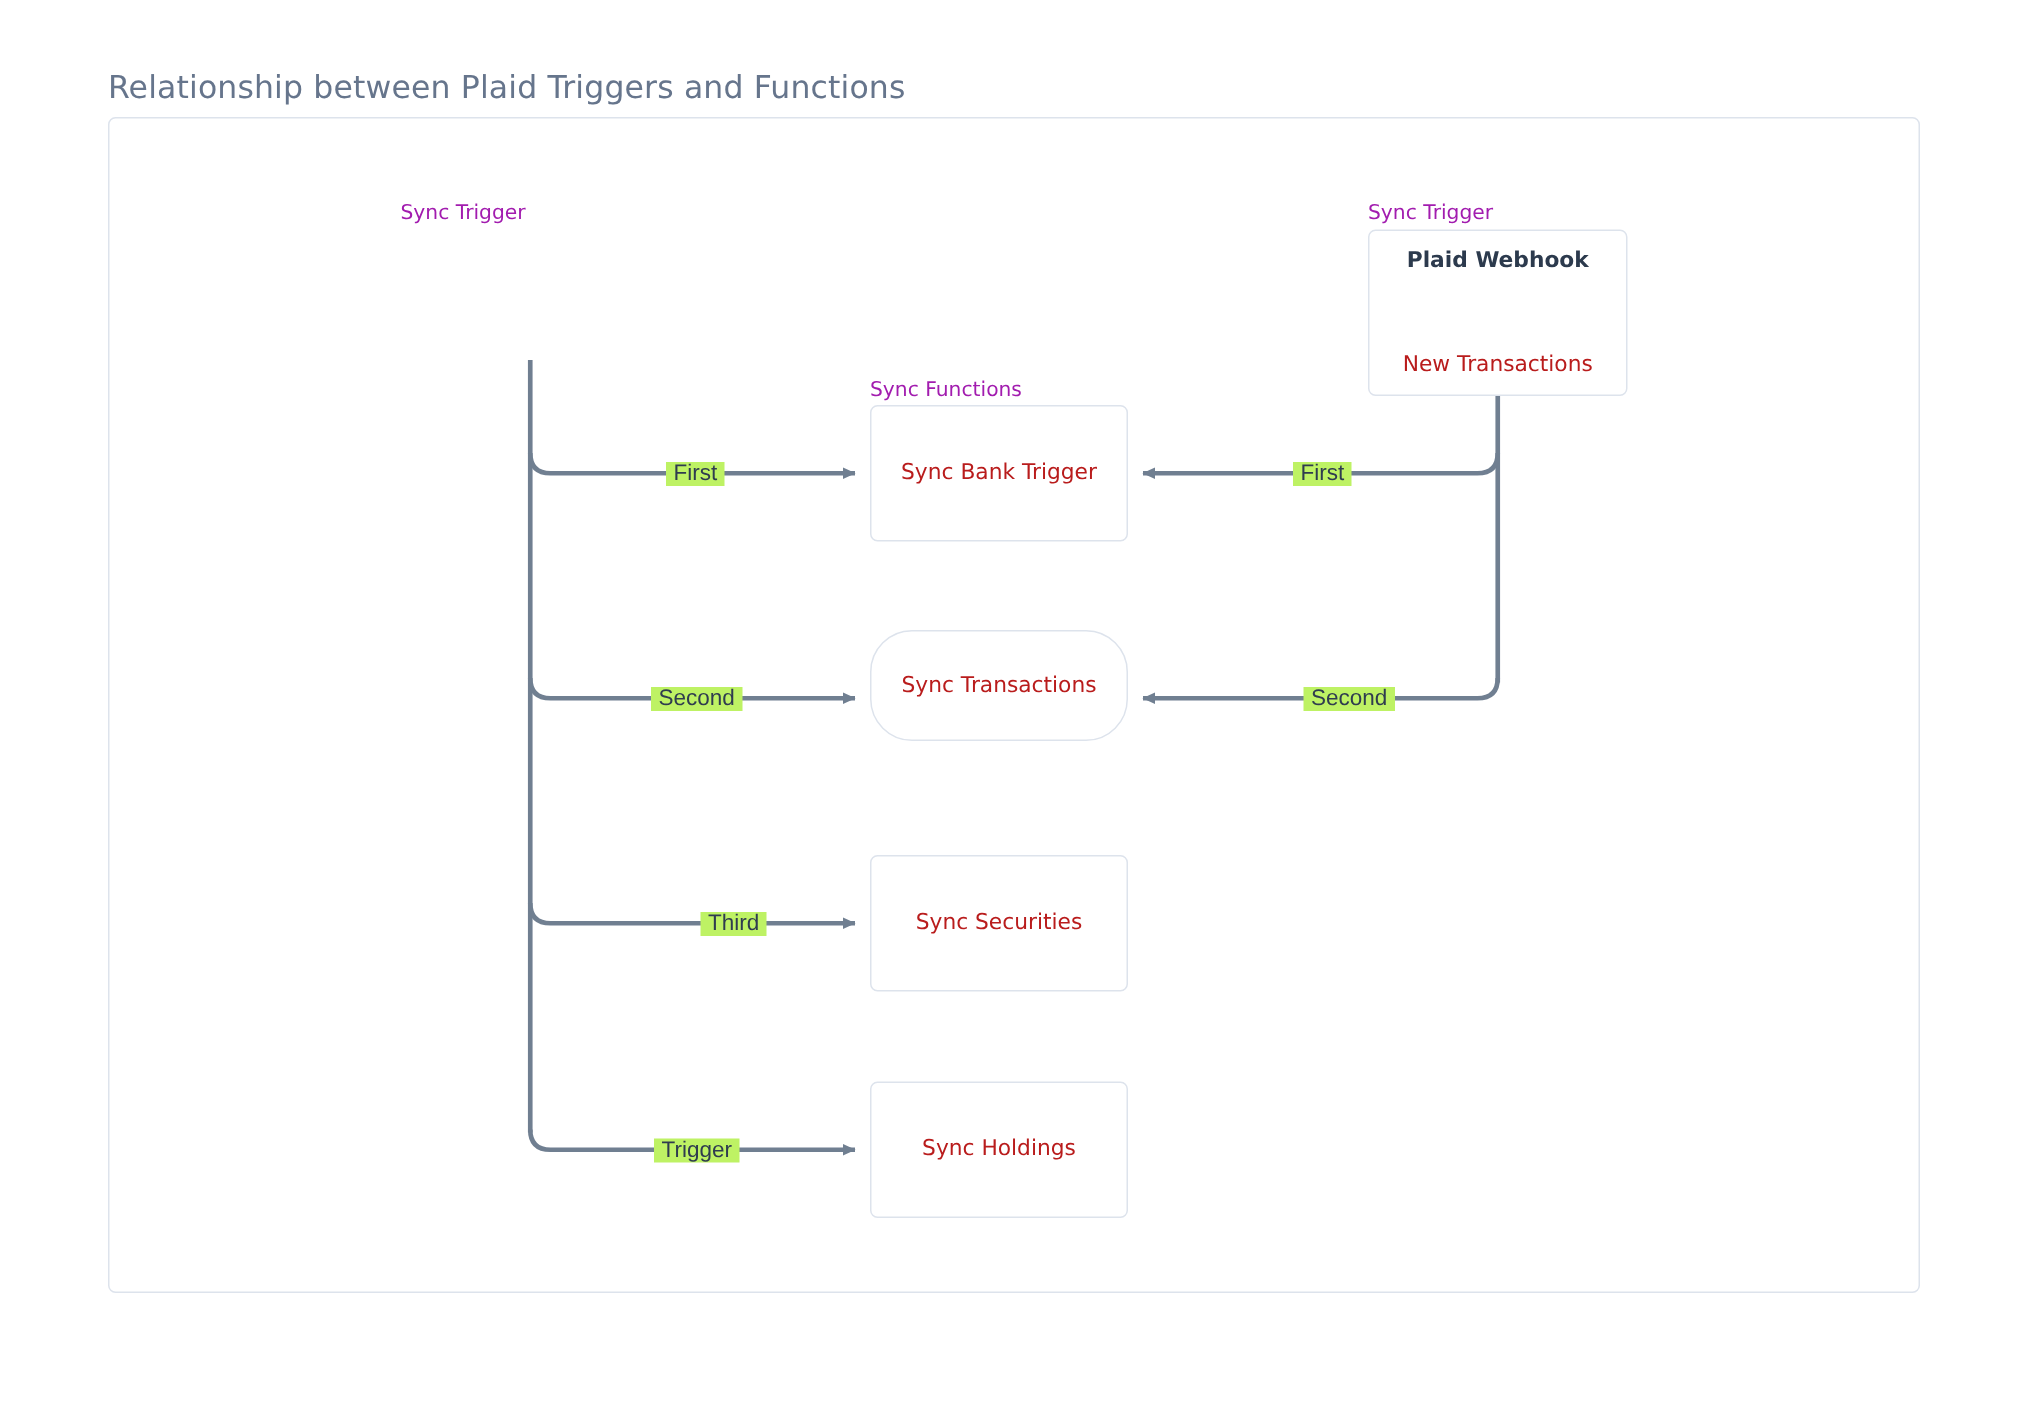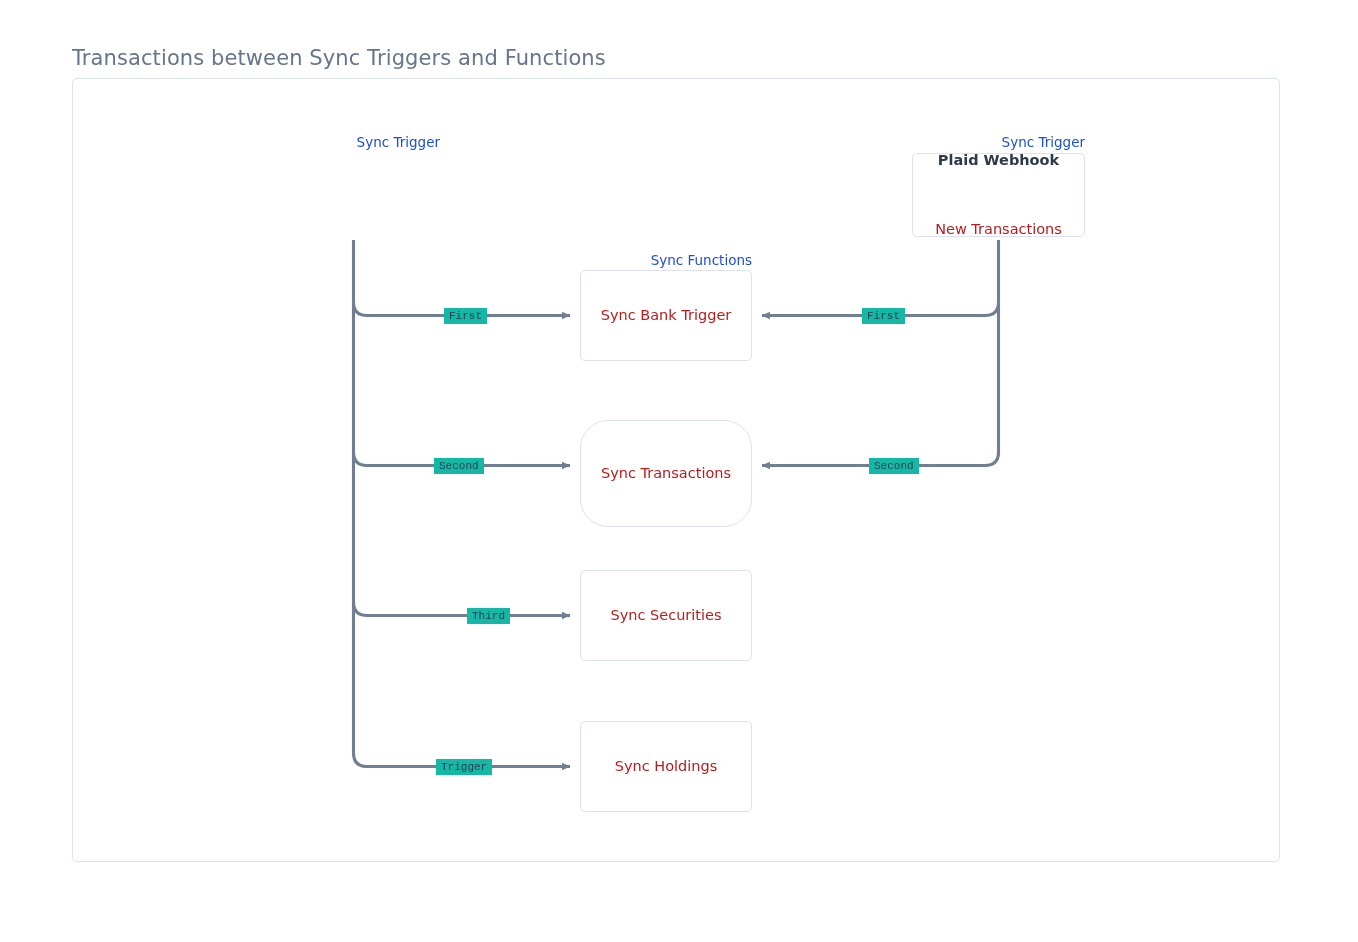--- a/index.html
+++ b/index.html
@@ -67,42 +67,42 @@
     font-family: "DejaVu Sans", sans-serif;
     white-space: nowrap;
   }
   .node-line.bold {
     font-weight: 700;
     color: #2c3a4d;
   }
   .group-label {
     position: absolute;
     font-size: 13.5px;
-    color: #1d4ed8;
+    color: #a21caf;
     white-space: nowrap;
-    text-align: right;
+    text-align: left;
     font-family: "DejaVu Sans", sans-serif;
   }
   .edge-label {
     position: absolute;
-    font-size: 11px;
+    font-size: 15px;
     color: #2f3c4f;
-    background: #14b8a6;
+    background: #bef264;
     padding: 0 5px;
     white-space: nowrap;
-    font-family: Liberation Mono, monospace;
+    font-family: Liberation Sans, sans-serif;
     line-height: 16px;
   }
 </style>
 </head>
 <body>
 
 <div id="page">
 
-  <div id="diagram-title">Transactions between Sync Triggers and Functions</div>
+  <div id="diagram-title">Relationship between Plaid Triggers and Functions</div>
 
   <div id="diagram-panel"></div>
 
   <svg id="edge-layer" width="1358" height="942" viewBox="0 0 1358 942" xmlns="http://www.w3.org/2000/svg">
     <defs>
       <marker id="arrow-right" markerWidth="9" markerHeight="9" refX="8.2" refY="4.5" orient="auto" markerUnits="userSpaceOnUse">
         <path d="M0,0.6 L8.6,4.5 L0,8.4 Z" fill="#707f91"></path>
       </marker>
       <marker id="arrow-left" markerWidth="9" markerHeight="9" refX="8.2" refY="4.5" orient="auto" markerUnits="userSpaceOnUse">
         <path d="M0,0.6 L8.6,4.5 L0,8.4 Z" fill="#707f91"></path>
@@ -127,30 +127,30 @@
 
       <path d="M998.5,452 Q998.5,465.5 985,465.5 L762,465.5" marker-end="url(#arrow-left)"></path>
     </g>
   </svg>
 
   <div class="group-label" style="left:267px; top:134px; width:173px;">Sync Trigger</div>
   <div class="group-label" style="left:912px; top:134px; width:173px;">Sync Trigger</div>
   <div class="group-label" style="left:580px; top:252px; width:172px;">Sync Functions</div>
 
 
-  <div class="node" style="left:912px; top:153px; width:173px; height:84px;gap:48px;">
+  <div class="node" style="left:912px; top:153px; width:173px; height:111px;gap:48px;">
     <div class="node-line bold">Plaid Webhook</div>
     <div class="node-line">New Transactions</div>
   </div>
 
   <div class="node" style="left:580px; top:270px; width:172px; height:91px;">
     <div class="node-line">Sync Bank Trigger</div>
   </div>
 
-  <div class="node" style="left:580px; top:420px; width:172px; height:107px;border-radius:28px;">
+  <div class="node" style="left:580px; top:420px; width:172px; height:74px;border-radius:28px;">
     <div class="node-line">Sync Transactions</div>
   </div>
 
   <div class="node" style="left:580px; top:721px; width:172px; height:91px;">
     <div class="node-line">Sync Holdings</div>
   </div>
 
   <div class="node" style="left:580px; top:570px; width:172px; height:91px;">
     <div class="node-line">Sync Securities</div>
   </div>

